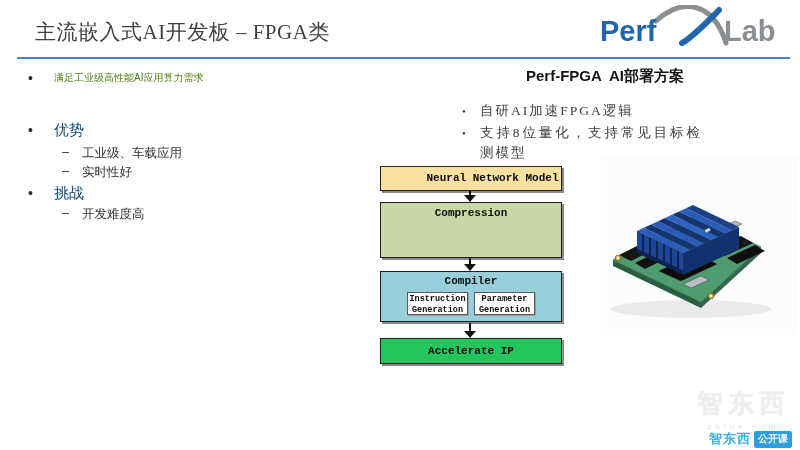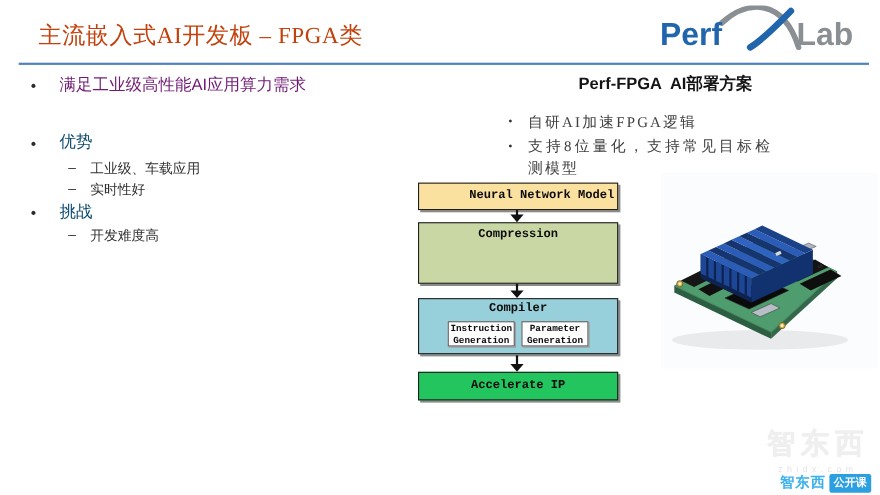--- a/index.html
+++ b/index.html
@@ -3,32 +3,32 @@
 <meta charset="utf-8">
 <style>
   * { margin:0; padding:0; box-sizing:border-box; }
   body { background:#666; font-family:"Liberation Sans", sans-serif; }
   .slide {
     position:relative; width:800px; height:450px; background:#ffffff;
     overflow:hidden; color:#1c1c1c;
   }
   
   .title {
-    position:absolute; left:35px; top:18px; font-size:21px; color:#c2410c;
+    position:absolute; left:35px; top:18px; font-size:21px; color:#404040;
     letter-spacing:0.5px; font-family:"Liberation Serif", serif;
   }
   .rule {
     position:absolute; left:17px; top:57px; width:773px; height:2px;
     background:#4f81bd;
   }
   .logo { position:absolute; left:598px; top:5px; width:190px; height:46px; }
   
   .lp-row { position:absolute; left:28px; display:flex; align-items:flex-start; }
   .lp-bullet { width:26px; font-size:14px; line-height:20px; color:#2b2b2b; }
-  .lp-text1 { font-size:15px; color:#701a75; line-height:20px; }
+  .lp-text1 { font-size:10px; color:#4d7c0f; line-height:20px; }
   .lp-head { font-size:15px; color:#0c4a6e; line-height:20px; }
   .lp-sub { position:absolute; left:62px; display:flex; font-size:12.5px; color:#303030; }
   .lp-dash { width:20px; }
   
   .rp-heading {
     position:absolute; left:440px; top:67px; width:330px; text-align:center;
     font-size:15px; font-weight:bold; color:#141414; white-space:pre;
   }
   .rp-bullets { position:absolute; left:462px; top:101px; width:240px;
     font-family:"Liberation Serif", serif; }

